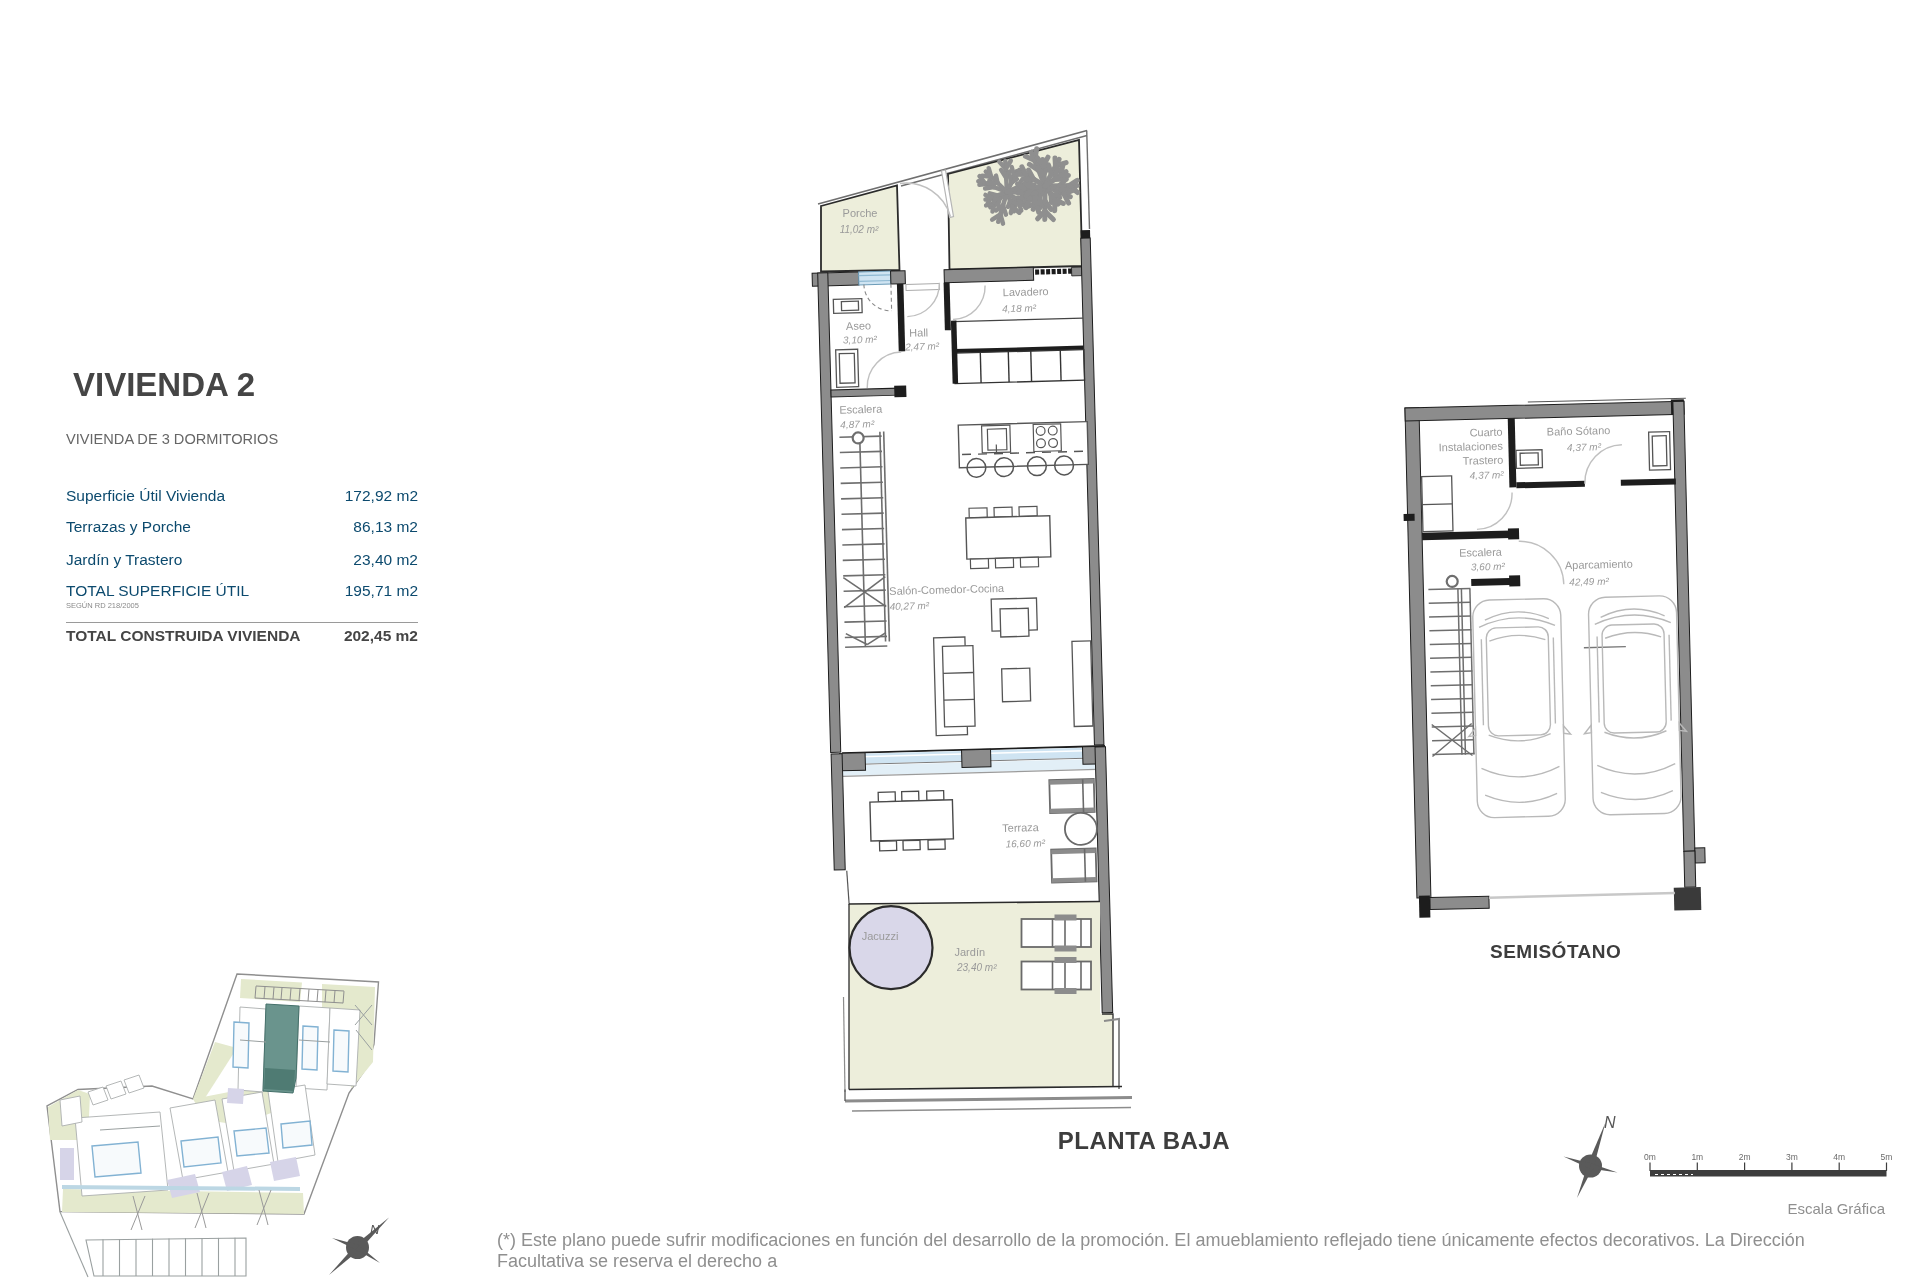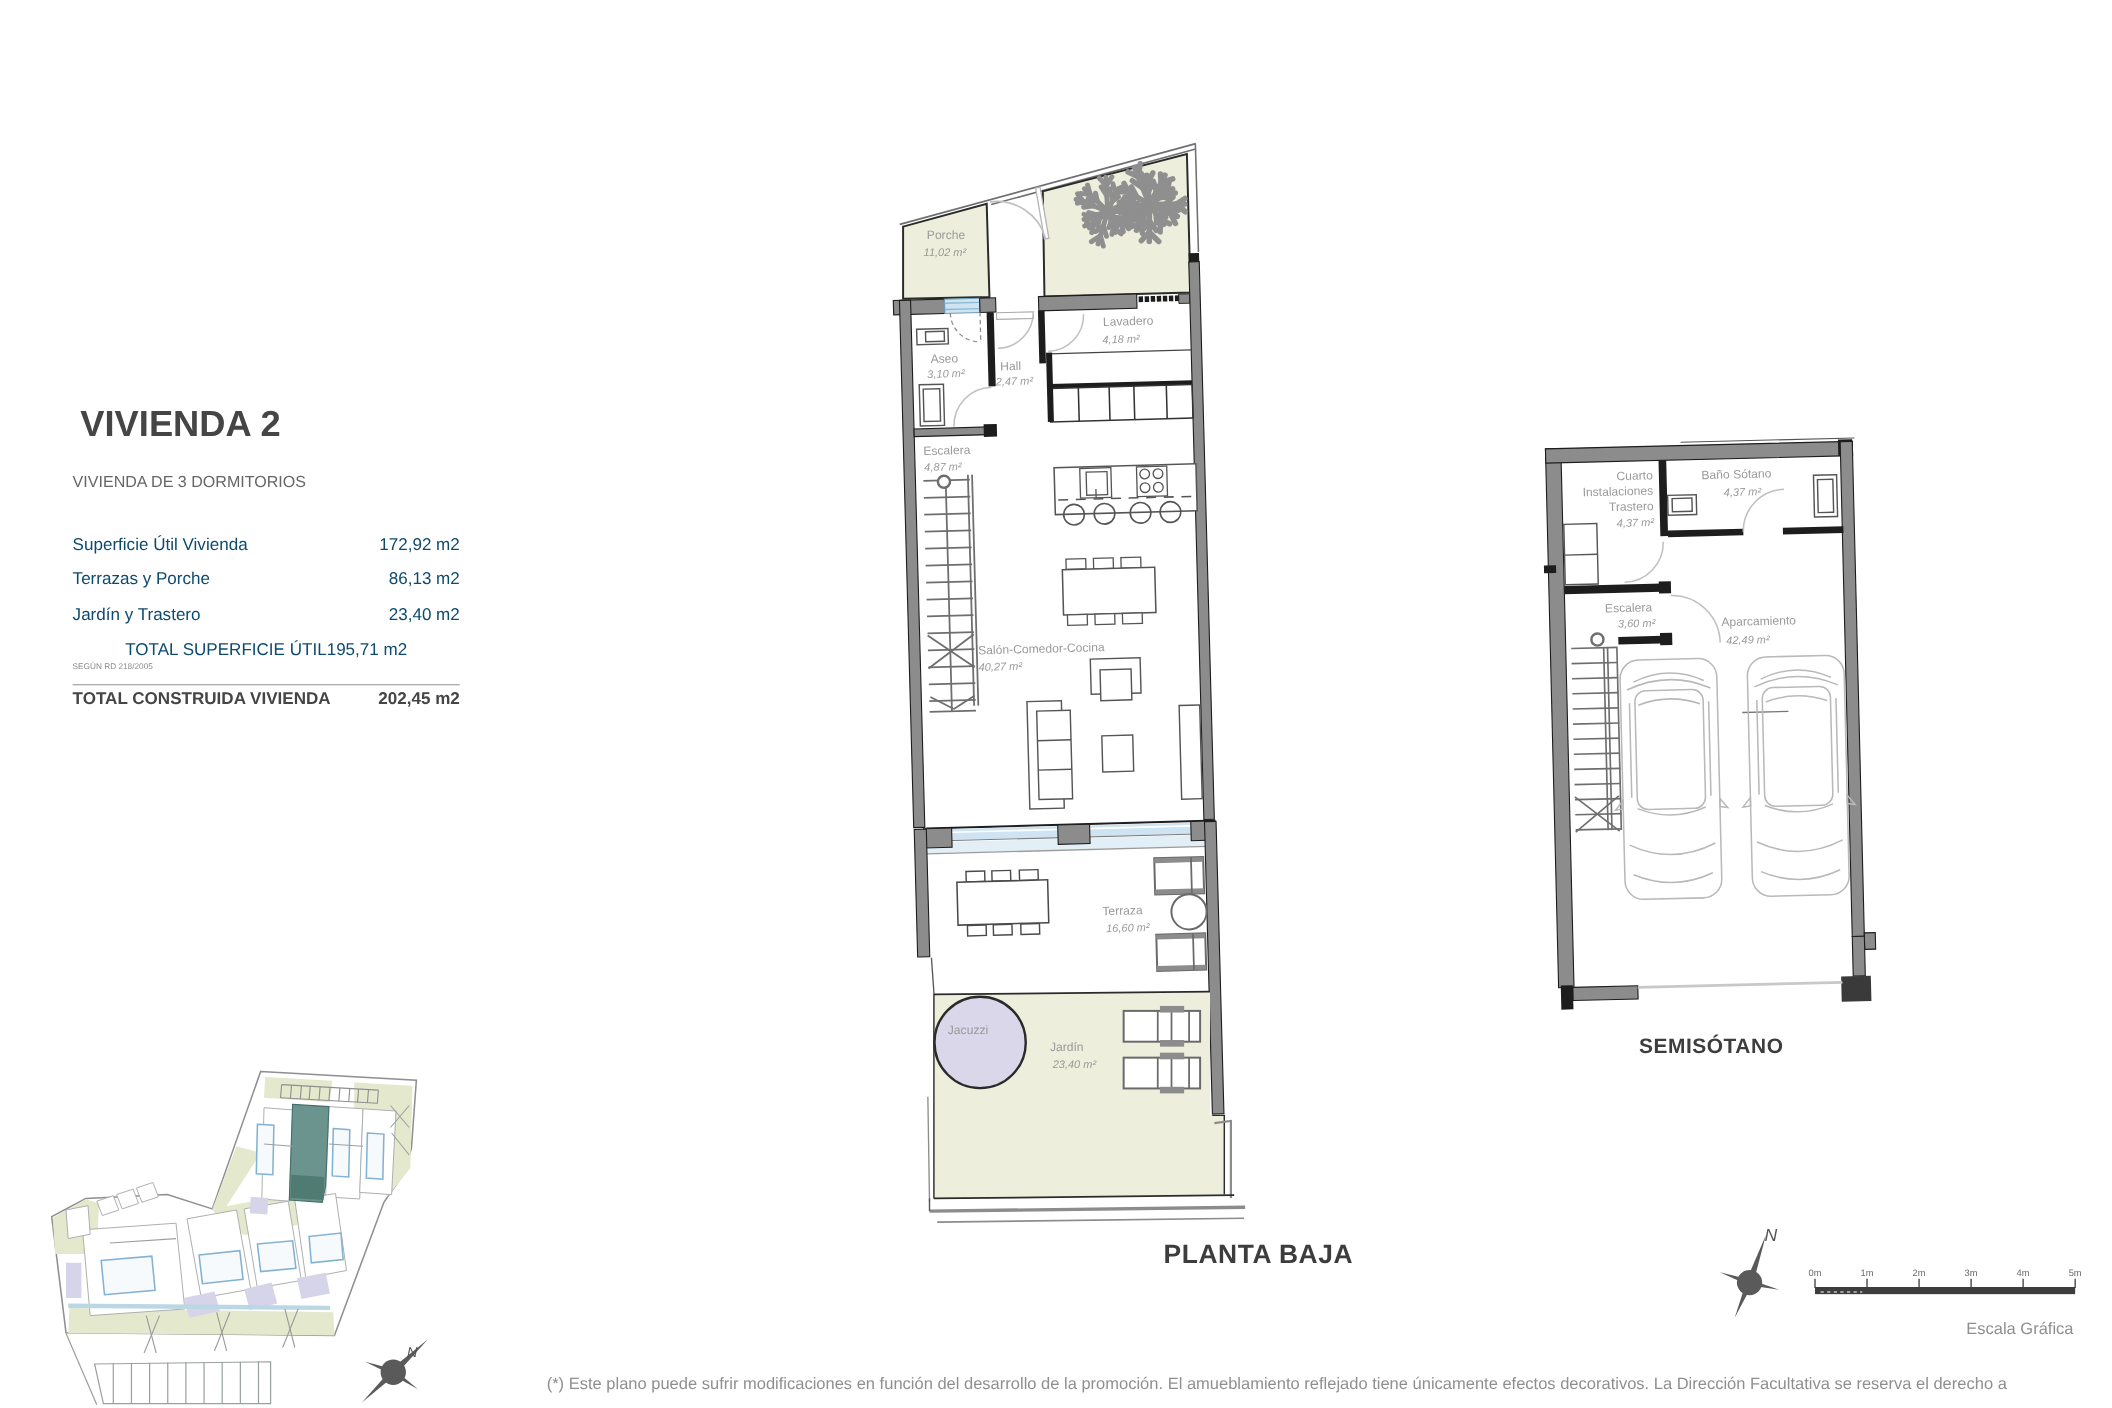--- a/index.html
+++ b/index.html
@@ -711,36 +711,36 @@
 <div class="row" style="top:518px;">
       <span>Terrazas y Porche</span>
       <span>86,13 m2</span>
     </div>
 
 <div class="row" style="top:550.5px;">
       <span>Jardín y Trastero</span>
       <span>23,40 m2</span>
     </div>
 
-<div class="row" style="top:582px;justify-content:center;">
+<div class="row" style="top:582px;">
       <span>TOTAL SUPERFICIE ÚTIL</span>
       <span>195,71 m2</span>
     </div>
 
 <div class="abs" style="left:66px;top:601px;font-size:7.5px;color:#8a8a8a;">SEGÚN RD 218/2005</div>
 
 <div class="abs" style="left:66px;top:622px;width:352px;border-top:1.2px solid #9a9a9a;"></div>
 
 <div class="row" style="top:627px;font-weight:bold;color:#454545;">
       <span>TOTAL CONSTRUIDA VIVIENDA</span>
       <span>202,45 m2</span>
     </div>
 
 <div class="abs" style="left:900px;top:1127px;width:330px;text-align:right;font-size:24px;font-weight:bold;color:#3d3d3d;letter-spacing:0.5px;">PLANTA BAJA</div>
 
 <div class="abs" style="left:1490px;top:941px;width:335px;text-align:left;font-size:19px;font-weight:bold;color:#3d3d3d;letter-spacing:0.5px;">SEMISÓTANO</div>
 
 <div class="abs" style="left:1700px;top:1200px;width:185px;text-align:right;font-size:15px;color:#8f8f8f;">Escala Gráfica</div>
 
-<div class="abs" style="left:497px;top:1230px;width:1340px;font-size:15px;color:#8f8f8f;margin-top:20px;">(*) Este plano puede sufrir modificaciones en función del desarrollo de la promoción. El amueblamiento reflejado tiene únicamente efectos decorativos. La Dirección Facultativa se reserva el derecho a</div>
+<div class="abs" style="left:497px;top:1230px;width:1340px;font-size:18px;color:#8f8f8f;">(*) Este plano puede sufrir modificaciones en función del desarrollo de la promoción. El amueblamiento reflejado tiene únicamente efectos decorativos. La Dirección Facultativa se reserva el derecho a</div>
 
 
 </div>
 
 </body></html>

